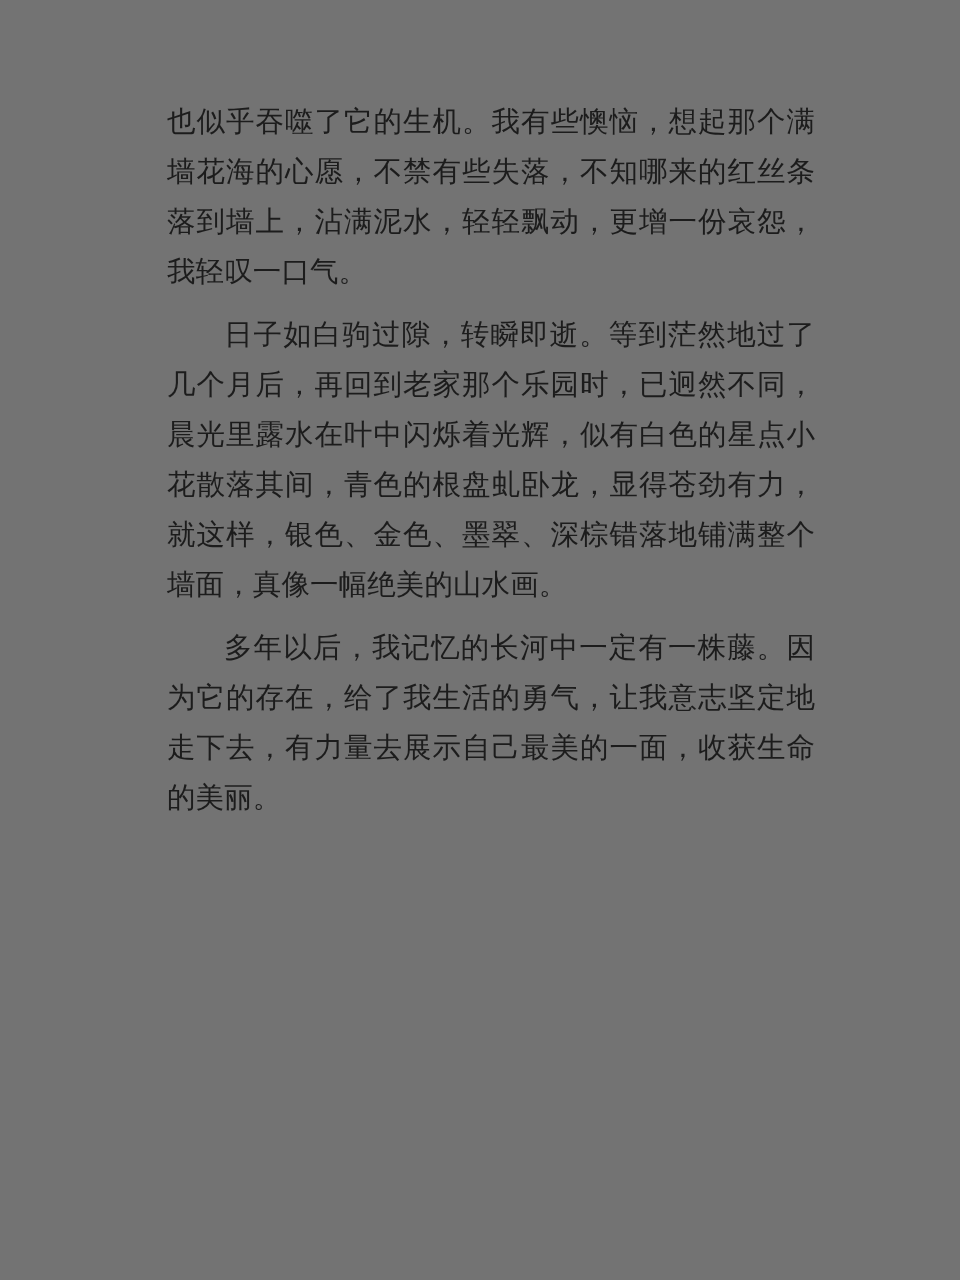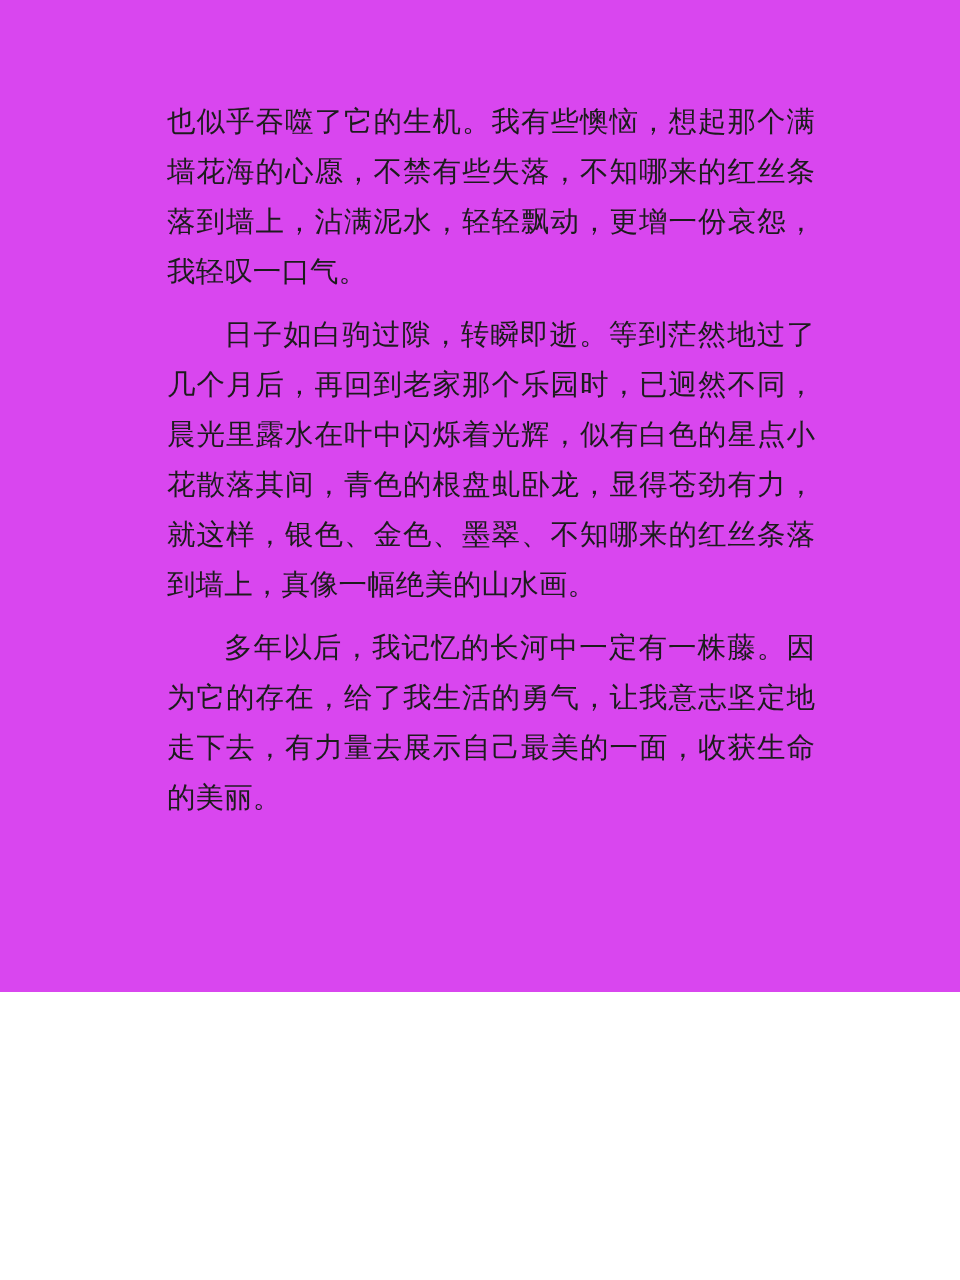--- a/index.html
+++ b/index.html
@@ -9,22 +9,22 @@
   body {
     width: 960px;
     height: 1280px;
     background: #ffffff;
     font-family: "Liberation Sans", "DejaVu Sans", sans-serif;
     overflow: hidden;
   }
   .page {
     position: relative;
     width: 960px;
-    height: 992px;
-    background: #d946ef;
+    height: 1280px;
+    background: #737373;
     box-sizing: border-box;
   }
   .article {
     position: absolute;
     left: 167px;
     top: 96px;
     width: 648px;
   }
   .para {
     margin: 0 0 13px 0;
@@ -46,19 +46,19 @@
   }
 </style>
 </head>
 <body>
 
 <div class="page">
   <div class="article">
 
     <p class="para">也似乎吞噬了它的生机。我有些懊恼，想起那个满墙花海的心愿，不禁有些失落，不知哪来的红丝条落到墙上，沾满泥水，轻轻飘动，更增一份哀怨，我轻叹一口气。</p>
 
-    <p class="para indent">日子如白驹过隙，转瞬即逝。等到茫然地过了几个月后，再回到老家那个乐园时，已迥然不同，晨光里露水在叶中闪烁着光辉，似有白色的星点小花散落其间，青色的根盘虬卧龙，显得苍劲有力，就这样，银色、金色、墨翠、不知哪来的红丝条落到墙上，真像一幅绝美的山水画。</p>
+    <p class="para indent">日子如白驹过隙，转瞬即逝。等到茫然地过了几个月后，再回到老家那个乐园时，已迥然不同，晨光里露水在叶中闪烁着光辉，似有白色的星点小花散落其间，青色的根盘虬卧龙，显得苍劲有力，就这样，银色、金色、墨翠、深棕错落地铺满整个墙面，真像一幅绝美的山水画。</p>
 
 
     <p class="para indent last">多年以后，我记忆的长河中一定有一株藤。因为它的存在，给了我生活的勇气，让我意志坚定地走下去，有力量去展示自己最美的一面，收获生命的美丽。</p>
 
   </div>
 </div>
 
 </body></html>

